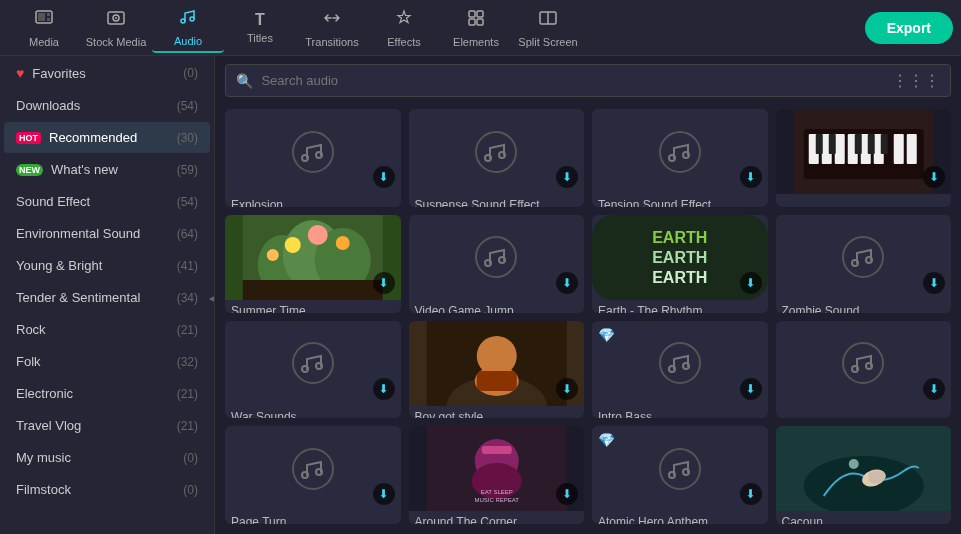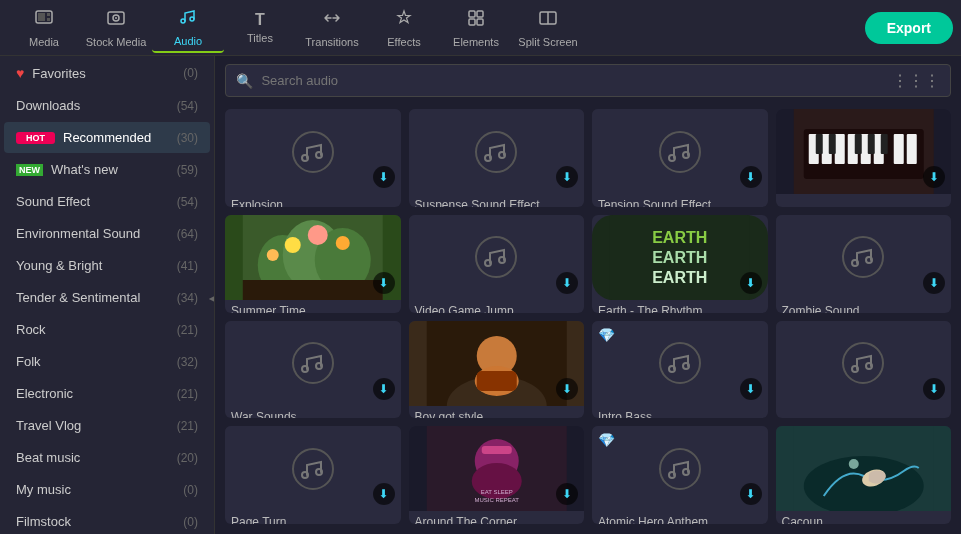--- a/index.html
+++ b/index.html
@@ -8,21 +8,21 @@
     
     .toolbar {
       display: flex; align-items: center; background: #252535; height: 56px;
       border-bottom: 1px solid #333; padding: 0 8px;
     }
     .toolbar-item {
       display: flex; flex-direction: column; align-items: center; justify-content: center;
       width: 72px; height: 50px; cursor: pointer; border-radius: 4px; color: #aaa;
       font-size: 11px; gap: 3px;
     }
-    .toolbar-item.active { color: #3dd6f5; border-bottom: 2px solid #84cc16; }
+    .toolbar-item.active { color: #3dd6f5; border-bottom: 2px solid #14b8a6; }
     .toolbar-icon { font-size: 18px; }
     .toolbar-spacer { flex: 1; }
     .export-btn {
       background: #00c89a; color: #fff; border: none; border-radius: 20px;
       padding: 8px 22px; font-size: 14px; cursor: pointer; font-weight: bold;
     }
 
     
     .main { display: flex; flex: 1; overflow: hidden; }
 
@@ -34,24 +34,24 @@
     .sidebar-item {
       display: flex; align-items: center; padding: 8px 12px;
       cursor: pointer; border-radius: 4px; margin: 1px 4px;
       justify-content: space-between;
     }
     .sidebar-item.active { background: #2e3a4a; color: #fff; }
     .sidebar-item-left { display: flex; align-items: center; gap: 8px; }
     .sidebar-item-count { color: #666; font-size: 12px; }
     .hot-badge {
       background: #e05; color: #fff; border-radius: 3px; font-size: 9px;
-      padding: 1px 10px; font-weight: bold;
+      padding: 1px 3px; font-weight: bold;
     }
     .new-badge {
-      background: #3a3; color: #fff; border-radius: 0; font-size: 9px;
+      background: #3a3; color: #fff; border-radius: 6px; font-size: 9px;
       padding: 1px 3px; font-weight: bold;
     }
     .heart-icon { color: #e44; font-size: 14px; }
 
     
     .content { flex: 1; display: flex; flex-direction: column; overflow: hidden; background: #1e1e2e; }
 
     
     .search-bar {
       display: flex; align-items: center; background: #2a2a3e; border: 1px solid #444;
@@ -250,26 +250,20 @@
       <div class="sidebar-item-left">
         <span>Electronic</span>
       </div>
       <span class="sidebar-item-count">(21)</span>
     </div>
     <div class="sidebar-item">
       <div class="sidebar-item-left">
         <span>Travel Vlog</span>
       </div>
       <span class="sidebar-item-count">(21)</span>
-    </div>
-    <div class="sidebar-item">
-      <div class="sidebar-item-left">
-        <span>Beat music</span>
-      </div>
-      <span class="sidebar-item-count">(20)</span>
     </div>
     <div class="sidebar-item">
       <div class="sidebar-item-left">
         <span>My music</span>
       </div>
       <span class="sidebar-item-count">(0)</span>
     </div>
     <div class="sidebar-item">
       <div class="sidebar-item-left">
         <span>Filmstock</span>

